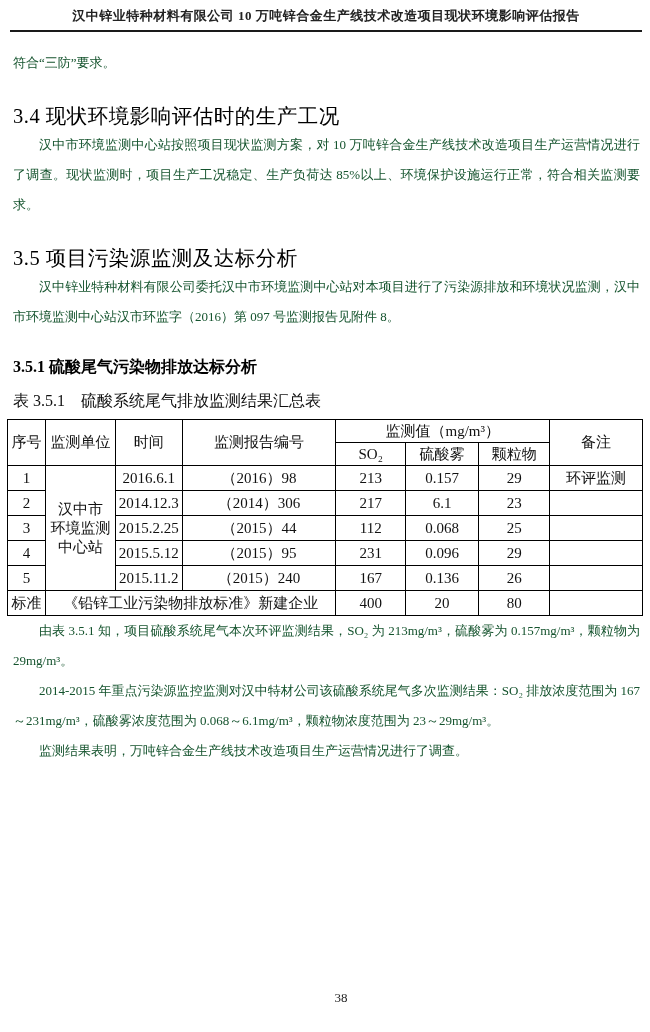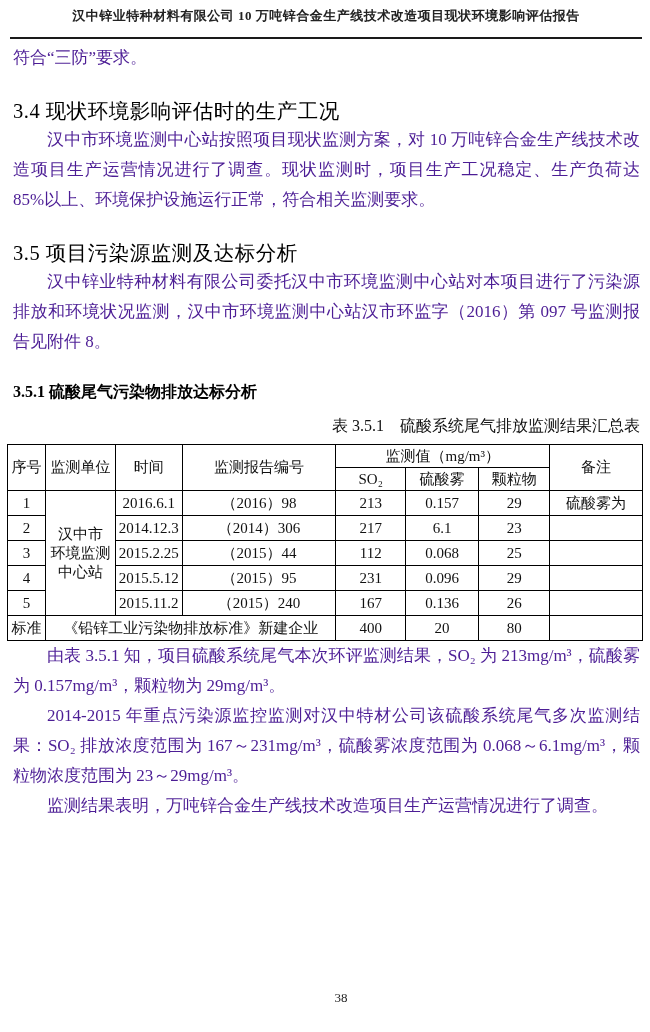--- a/index.html
+++ b/index.html
@@ -8,58 +8,58 @@
     width: 650px;
     height: 1032px;
     margin: 0 auto;
     background: #ffffff;
     box-sizing: border-box;
     font-family: "Liberation Serif", "DejaVu Serif", serif;
     color: #1a1a1a;
     overflow: hidden;
   }
   .doc-header {
-    margin: 7px 8px 4px 10px;
-    padding-bottom: 12px;
+    margin: 7px 8px 16px 10px;
+    padding-bottom: 5px;
     border-bottom: 2px solid #1a1a1a;
     text-align: center;
     font-size: 13px;
     font-weight: bold;
     letter-spacing: 0.5px;
     color: #222;
   }
   .content {
     padding: 0 10px 0 13px;
   }
   p.body-text {
     margin: 0;
-    font-size: 17px;
+    font-size: 13px;
     line-height: 30px;
     text-align: justify;
-    color: #4c1d95;
+    color: #14532d;
   }
   p.indent { text-indent: 2em; }
   .p-intro { margin-top: 26px; }
   h2.sec-heading {
     margin: 24px 0 0 0;
     font-size: 20.5px;
     font-weight: normal;
     color: #000;
     letter-spacing: 0.5px;
   }
   h3.subsec-heading {
     margin: 25px 0 0 0;
     font-size: 16px;
     font-weight: bold;
     color: #000;
   }
   .after-heading { margin-top: 13px; }
   .table-caption {
     margin-top: 13px;
-    text-align: right;
+    text-align: left;
     font-size: 16px;
     color: #111;
   }
   table.data-table {
     width: calc(100% + 9px);
     margin-left: -6px;
     margin-top: 7px;
     border-collapse: collapse;
     table-layout: fixed;
   }
@@ -144,21 +144,21 @@
         <tr>
           <td>1</td>
           <td rowspan="5" class="unit-cell">汉中市
 环境监测
 中心站</td>
           <td>2016.6.1</td>
           <td>（2016）98</td>
           <td>213</td>
           <td>0.157</td>
           <td>29</td>
-          <td>硫酸雾为</td>
+          <td>环评监测</td>
         </tr>
         <tr>
           <td>2</td>
           <td>2014.12.3</td>
           <td>（2014）306</td>
           <td>217</td>
           <td>6.1</td>
           <td>23</td>
           <td></td>
         </tr>

